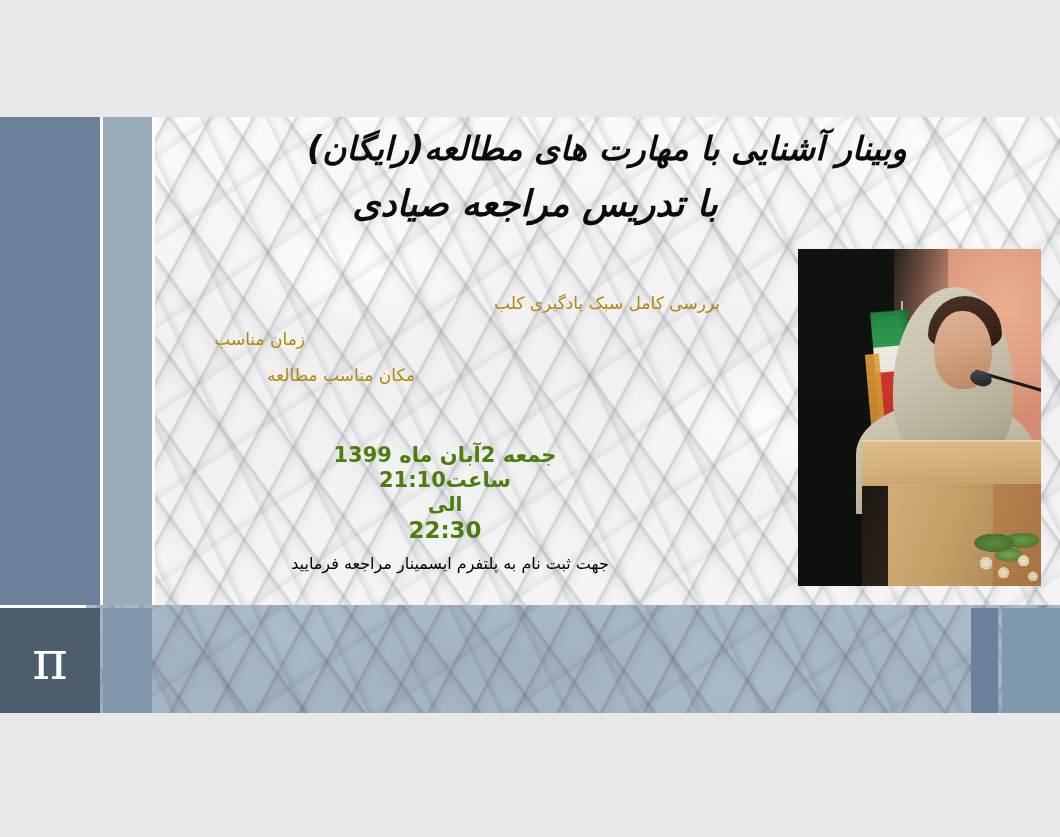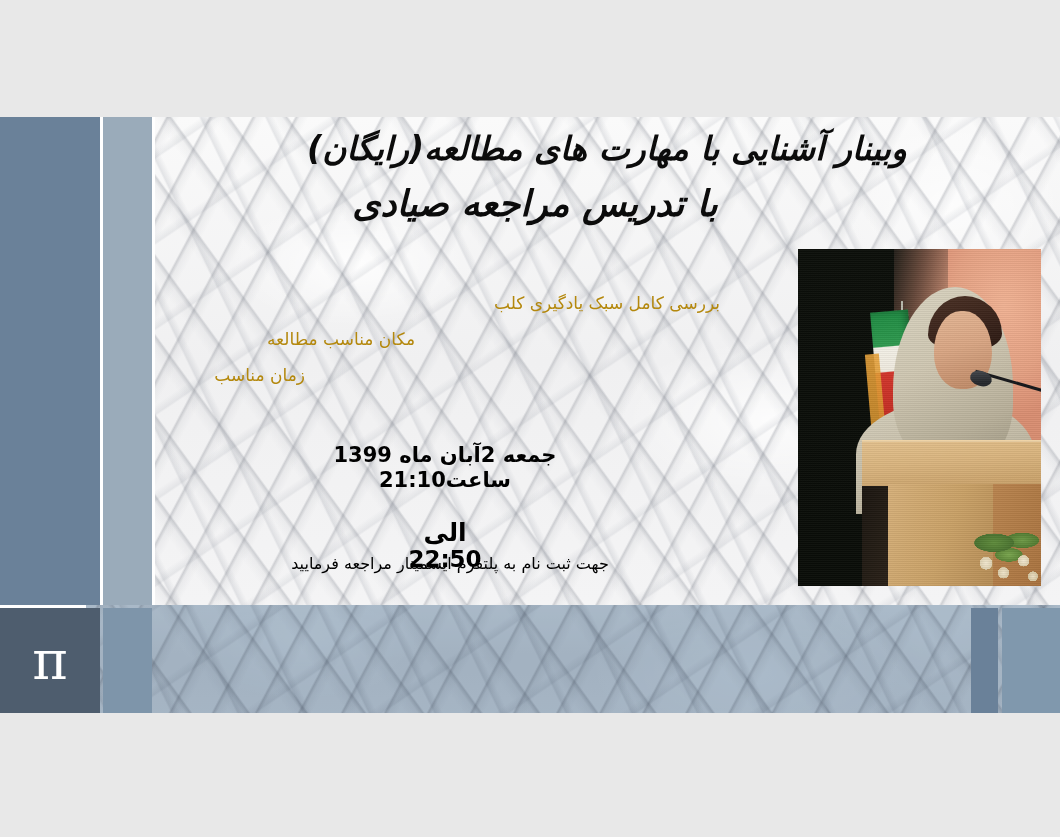--- a/index.html
+++ b/index.html
@@ -190,27 +190,27 @@
   .bullet.i3 { padding-right: 415px; }
 
   
   #datetime {
     position: absolute;
     left: 240px;
     top: 325px;
     width: 410px;
     direction: rtl;
     text-align: center;
-    color: #000000;
+    color: #4d7c0f;
     font-family: "DejaVu Sans", sans-serif;
     font-weight: 700;
   }
   #dt-date  { font-size: 21px; line-height: 26px; }
   #dt-time  { font-size: 21px; line-height: 24px; }
-  #dt-until { font-size: 25px; line-height: 24px; margin-top: 29px; }
+  #dt-until { font-size: 20px; line-height: 24px; }
   #dt-end   { font-size: 23px; line-height: 28px; }
 
   
   #register {
     position: absolute;
     left: 180px;
     top: 435px;
     width: 540px;
     direction: rtl;
     text-align: center;
@@ -390,29 +390,29 @@
     <div class="block" id="col-right-dark"></div>
     <div class="block" id="col-right-light"></div>
 
     <div id="headline">
       <div class="title-line" id="title-1">وبینار آشنایی با مهارت های مطالعه(رایگان)</div>
       <div class="title-line" id="title-2">با تدریس مراجعه صیادی</div>
     </div>
 
     <div id="bullets">
       <div class="bullet i0">بررسی کامل سبک یادگیری کلب</div>
+      <div class="bullet i3">زمان مناسب</div>
       <div class="bullet i2">مکان مناسب مطالعه</div>
-      <div class="bullet i3">زمان مناسب</div>
     </div>
 
     <div id="datetime">
       <div id="dt-date">جمعه 2آبان ماه 1399</div>
       <div id="dt-time">ساعت21:10</div>
       <div id="dt-until">الی</div>
-      <div id="dt-end">22:50</div>
+      <div id="dt-end">22:30</div>
     </div>
 
     <div id="register">جهت ثبت نام به پلتفرم ایسمینار مراجعه فرمایید</div>
 
     <div id="photo">
       <div class="ph-dark-left"></div>
       <div class="ph-backdrop"></div>
       <div class="ph-backdrop-shadow"></div>
       <div class="ph-flagpole"></div>
       <div class="ph-flag"></div>

